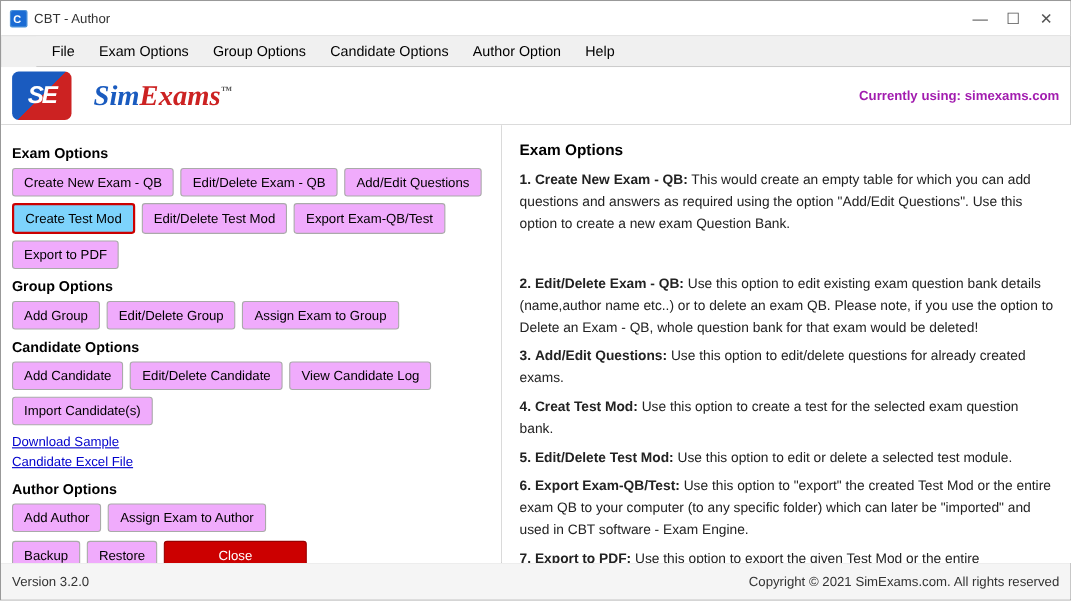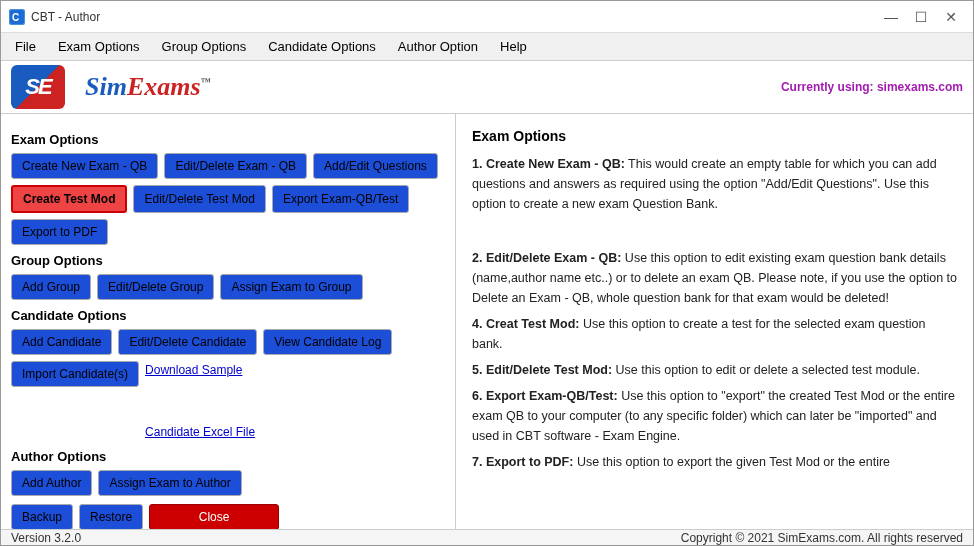--- a/index.html
+++ b/index.html
@@ -8,40 +8,40 @@
     .window { width: 974px; height: 546px; background: #f0f0f0; border: 1px solid #999; display: flex; flex-direction: column; }
 
     
     .title-bar { background: #fff; height: 32px; display: flex; align-items: center; padding: 0 8px; border-bottom: 1px solid #ddd; justify-content: space-between; }
     .title-bar-left { display: flex; align-items: center; gap: 6px; font-size: 12px; color: #333; }
     .title-bar-icon { width: 16px; height: 16px; background: #4a90d9; border-radius: 2px; font-size: 10px; color: white; display: flex; align-items: center; justify-content: center; font-weight: bold; }
     .title-bar-controls { display: flex; gap: 2px; }
     .title-btn { width: 28px; height: 20px; background: transparent; border: none; cursor: pointer; font-size: 14px; display: flex; align-items: center; justify-content: center; color: #555; }
 
     
-    .menu-bar { background: #f0f0f0; height: 28px; display: flex; align-items: center; padding: 0 4px; border-bottom: 1px solid #ccc; gap: 2px; }
+    .menu-bar { background: #f0f0f0; height: 28px; display: flex; align-items: center; padding: 0 4px; border-bottom: 1px solid #ccc; gap: 2px; margin-left: 32px; }
     .menu-item { padding: 4px 10px; font-size: 13px; cursor: pointer; border-radius: 2px; }
 
     
     .status-top { background: #f5f5f5; height: 28px; display: flex; align-items: center; justify-content: flex-end; padding: 0 12px; border-bottom: 1px solid #ddd; font-size: 12px; color: #a21caf; }
 
     
     .main-content { display: flex; flex: 1; overflow: hidden; }
 
     
     .left-panel { width: 455px; background: #fff; border-right: 1px solid #ccc; padding: 10px; overflow-y: auto; }
 
     
     .section-header { font-weight: bold; font-size: 13px; margin: 8px 0 6px 0; color: #000; }
 
     
     .btn-row { display: flex; gap: 6px; margin-bottom: 6px; flex-wrap: wrap; }
 
-    .btn { padding: 5px 10px; font-size: 12px; background: #1d4ed8; border: 1px solid #aaa; border-radius: 3px; cursor: pointer; white-space: nowrap; }
-    .btn-outlined-red { border: 2px solid #cc0000; background: #ef4444; font-weight: bold; }
+    .btn { padding: 5px 10px; font-size: 12px; background: #f0abfc; border: 1px solid #aaa; border-radius: 3px; cursor: pointer; white-space: nowrap; }
+    .btn-outlined-red { border: 2px solid #cc0000; background: #7dd3fc; }
     .btn-red { background: #cc0000; color: white; border: 1px solid #990000; text-align: center; }
     .btn-link { background: transparent; border: none; color: #0000cc; text-decoration: underline; cursor: pointer; font-size: 12px; text-align: left; padding: 2px 0; }
 
     
     .logo-area { display: flex; align-items: center; gap: 8px; padding: 6px 0 10px 0; }
     .logo-icon { width: 60px; height: 50px; background: linear-gradient(135deg, #1a6bd4, #cc2222); border-radius: 4px; display: flex; align-items: center; justify-content: center; font-size: 28px; font-weight: bold; color: white; letter-spacing: -4px; }
     .logo-text { font-size: 28px; font-style: italic; font-weight: bold; color: #cc2222; font-family: Georgia, serif; }
     .logo-text span { color: #1a6bd4; }
     .logo-tm { font-size: 11px; vertical-align: super; color: #555; }
 
@@ -50,24 +50,24 @@
     .right-panel-title { font-weight: bold; font-size: 14px; margin-bottom: 10px; }
     .right-panel-content { font-size: 12.5px; line-height: 1.6; color: #222; }
     .right-panel-content .item-num { font-weight: bold; }
 
     
     .right-panel::-webkit-scrollbar { width: 14px; }
     .right-panel::-webkit-scrollbar-track { background: #f0f0f0; border-left: 1px solid #ddd; }
     .right-panel::-webkit-scrollbar-thumb { background: #c0c0c0; border: 2px solid #f0f0f0; border-radius: 2px; }
 
     
-    .status-bottom { height: 16px; background: #f5f5f5; border-top: 1px solid #ccc; display: flex; align-items: center; justify-content: space-between; padding: 0 10px; font-size: 12px; color: #333; }
+    .status-bottom { height: 34px; background: #f5f5f5; border-top: 1px solid #ccc; display: flex; align-items: center; justify-content: space-between; padding: 0 10px; font-size: 12px; color: #333; }
 
     .import-link-group { display: flex; flex-direction: column; margin-bottom: 6px; }
-    .import-btn-row { display: flex; align-items: flex-start; gap: 6px; }
+    .import-btn-row { display: flex; align-items: flex-start; gap: 6px; flex-direction: column; }
   </style>
 </head>
 <body>
 
 <div class="window">
 
   <div class="title-bar">
     <div class="title-bar-left">
       <div class="title-bar-icon">
         <svg width="14" height="14" viewBox="0 0 14 14">
@@ -142,21 +142,21 @@
 
       <div class="btn-row">
         <button class="btn">Add Candidate</button>
         <button class="btn">Edit/Delete Candidate</button>
         <button class="btn">View Candidate Log</button>
       </div>
 
       <div class="import-link-group">
         <div class="import-btn-row">
           <button class="btn">Import Candidate(s)</button>
-          <div style="display:flex; flex-direction:column;gap:44px;">
+          <div style="display:flex; flex-direction:column;">
             <button class="btn-link">Download Sample</button>
             <button class="btn-link">Candidate Excel File</button>
           </div>
         </div>
       </div>
 
       <div class="section-header">Author Options</div>
 
       <div class="btn-row">
         <button class="btn">Add Author</button>
@@ -180,20 +180,25 @@
           <strong>Create New Exam - QB:</strong>
           <span> This would create an empty table for which you can add questions and answers as required using the option "Add/Edit Questions". Use this option to create a new exam Question Bank.</span>
         </p>
 
         <p style="margin-bottom:6px;margin-top:34px;">
           <span class="item-num">2.</span>
           <strong>Edit/Delete Exam - QB:</strong>
           <span> Use this option to edit existing exam question bank details (name,author name etc..) or to delete an exam QB. Please note, if you use the option to Delete an Exam - QB, whole question bank for that exam would be deleted!</span>
         </p>
 
+        <p style="margin-bottom:6px;">
+          <span class="item-num">3.</span>
+          <strong>Add/Edit Questions:</strong>
+          <span> Use this option to edit/delete questions for already created exams.</span>
+        </p>
 
         <p style="margin-bottom:6px;">
           <span class="item-num">4.</span>
           <strong>Creat Test Mod:</strong>
           <span> Use this option to create a test for the selected exam question bank.</span>
         </p>
 
         <p style="margin-bottom:6px;">
           <span class="item-num">5.</span>
           <strong>Edit/Delete Test Mod:</strong>

